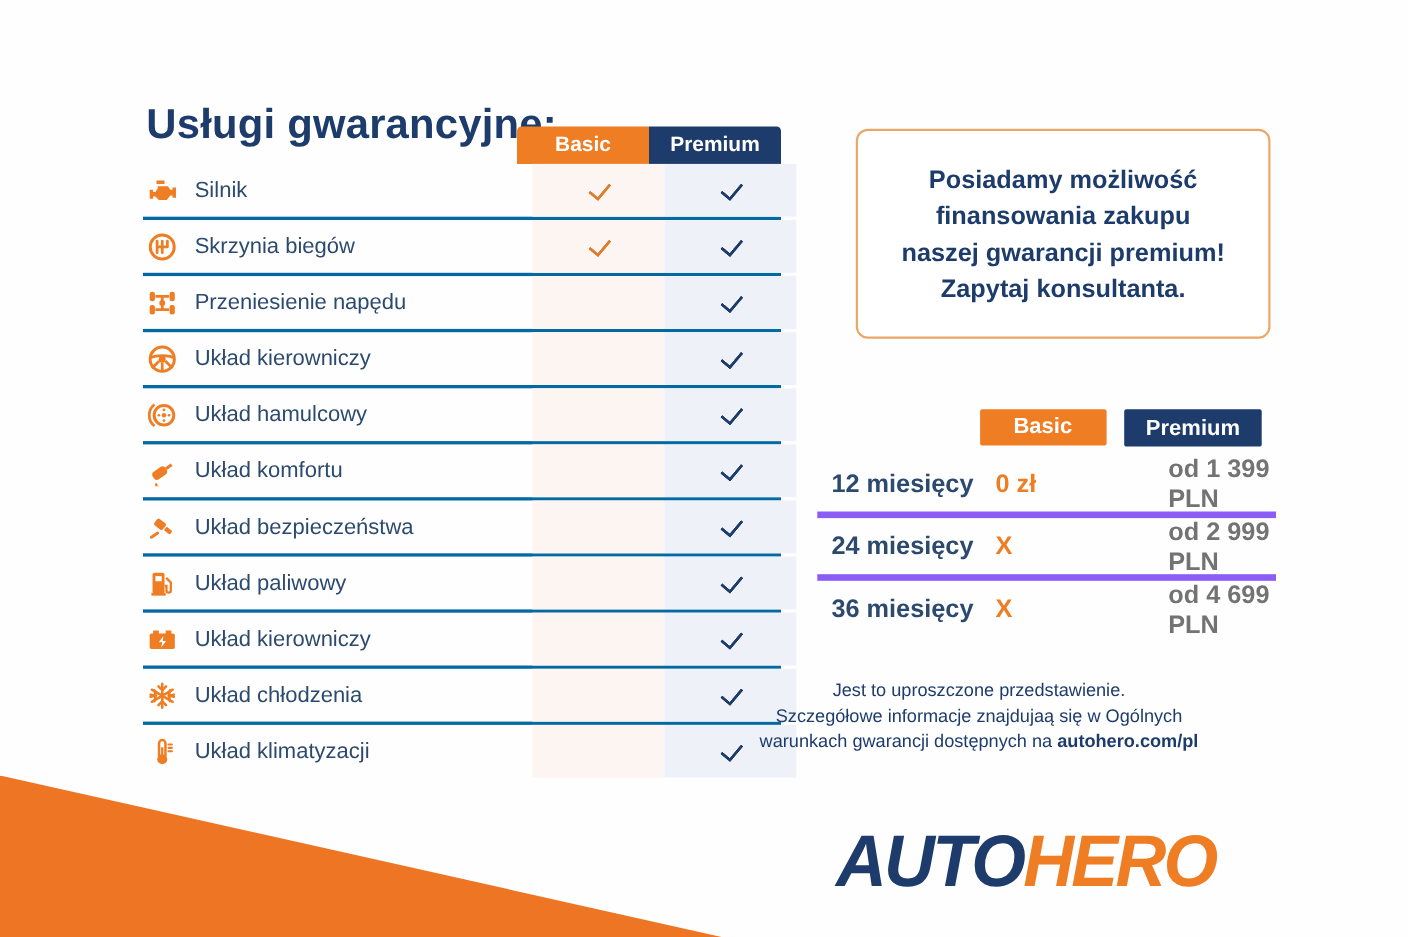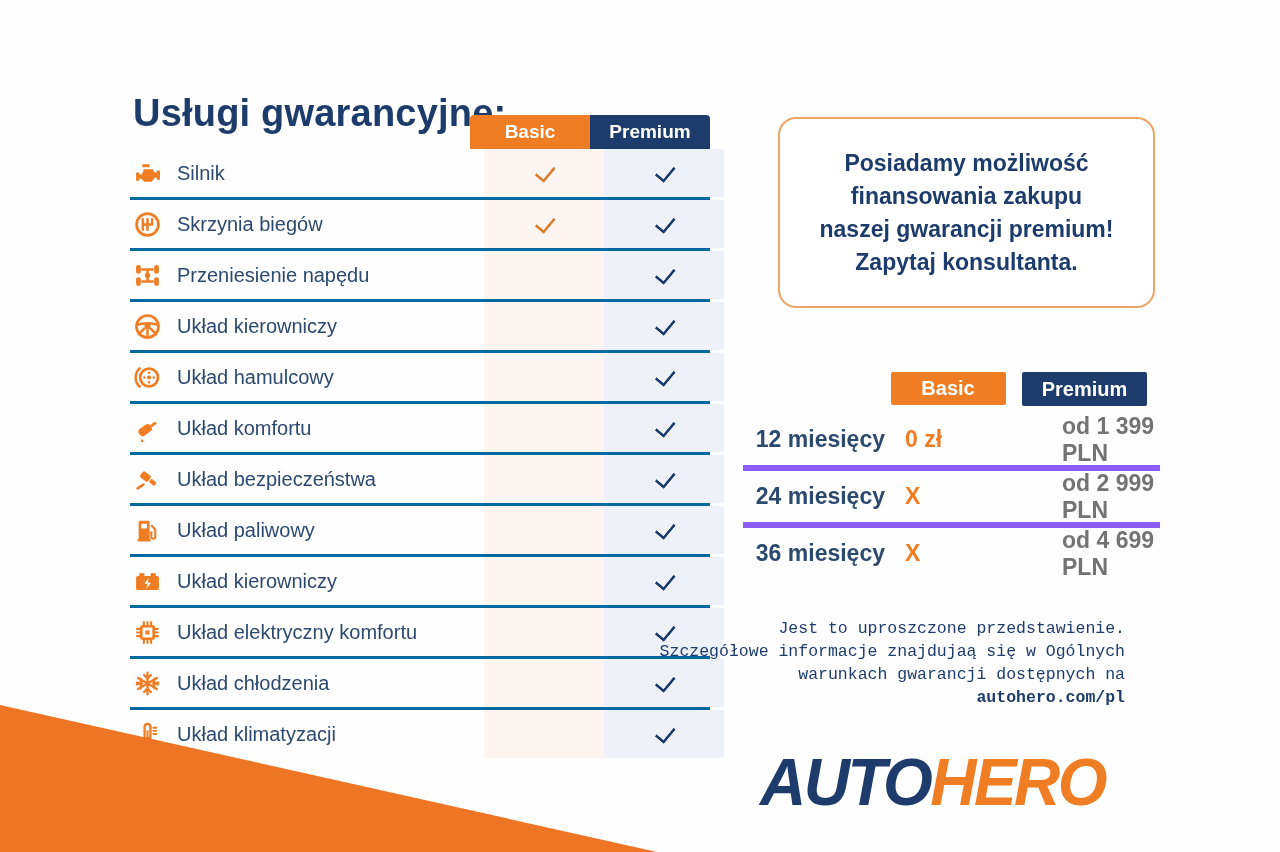--- a/index.html
+++ b/index.html
@@ -43,21 +43,21 @@
   .check{
     display:inline-block;width:9px;height:16px;
     border-right:3.4px solid;border-bottom:3.4px solid;border-radius:1px;
     transform:rotate(40deg) translateY(-2px);
   }
   .check.orange{color:#dd7d2e;}
   .check.navy{color:#1d3c6b;}
   
   .fin-box{
     position:absolute;left:778px;top:117px;width:377px;height:191px;
-    box-sizing:border-box;border:2px solid #eaa768;border-radius:18px;
+    box-sizing:border-box;border:2px solid #eaa768;border-radius:11px;
     background:#fff;display:flex;align-items:center;justify-content:center;
   }
   .fin-text{
     white-space:pre-line;text-align:center;
     font-size:23px;font-weight:700;line-height:33px;color:#1d3c6b;
   }
   
   .price-table{position:absolute;left:743px;top:372px;width:417px;}
   .pr-header{display:flex;height:34px;margin-bottom:8px;}
   .pr-header .spacer{width:142px;flex:none;}
@@ -79,21 +79,21 @@
     width:126px;flex:none;text-align:left;
     font-size:23px;font-weight:700;color:#ef7d24;
   }
   .pr-premium{
     width:149px;flex:none;text-align:left;padding-left:11px;box-sizing:border-box;
     font-size:23px;font-weight:700;color:#737373;
   }
   
   .disclaimer{
     position:absolute;right:155px;top:617px;width:470px;
-    text-align:right;font-size:16.5px;line-height:23px;color:#1d3c6b;font-family:Liberation Mono, monospace;
+    text-align:center;font-size:16.5px;line-height:23px;color:#1d3c6b;
   }
   .disclaimer b{font-weight:700;}
   
   .logo{
     position:absolute;left:760px;top:744px;
     font-size:64px;font-weight:700;font-style:italic;
     letter-spacing:-2.5px;transform:scaleY(1.04);transform-origin:left top;
     white-space:nowrap;
   }
   .logo .auto{color:#1d3c6b;}
@@ -245,34 +245,20 @@
       <div class="svc-row">
         <span class="svc-icon">
           <svg viewBox="0 0 26 26">
             <rect x="5" y="5" width="5" height="3.4" fill="#ef7d24"></rect>
             <rect x="16" y="5" width="5" height="3.4" fill="#ef7d24"></rect>
             <rect x="2" y="7.6" width="22" height="13.6" rx="1.6" fill="#ef7d24"></rect>
             <path d="M14 9.8l-4 5.4h3.2l-1.4 4.8 4.6-5.8h-3z" fill="#fff"></path>
           </svg>
         </span>
         <span class="svc-label">Układ kierowniczy</span>
-        <span class="svc-cell basic-col"></span>
-        <span class="svc-cell premium-col">
-          <span class="check navy"></span>
-        </span>
-      </div>
-      <div class="svc-row">
-        <span class="svc-icon">
-          <svg viewBox="0 0 26 26">
-            <rect x="7" y="7" width="12" height="12" rx="1.6" fill="none" stroke="#ef7d24" stroke-width="2.5"></rect>
-            <rect x="11" y="11" width="4" height="4" fill="#ef7d24"></rect>
-            <path d="M9.5 7V3M13 7V3M16.5 7V3M9.5 23v-4M13 23v-4M16.5 23v-4M7 9.5H3M7 13H3M7 16.5H3M23 9.5h-4M23 13h-4M23 16.5h-4" stroke="#ef7d24" stroke-width="2" stroke-linecap="round"></path>
-          </svg>
-        </span>
-        <span class="svc-label">Układ elektryczny komfortu</span>
         <span class="svc-cell basic-col"></span>
         <span class="svc-cell premium-col">
           <span class="check navy"></span>
         </span>
       </div>
       <div class="svc-row">
         <span class="svc-icon">
           <svg viewBox="0 0 26 26">
             <g stroke="#ef7d24" stroke-width="2.2" stroke-linecap="round" fill="none">
               <path d="M13 2.5v21M3.9 7.7l18.2 10.6M22.1 7.7L3.9 18.3"></path>

